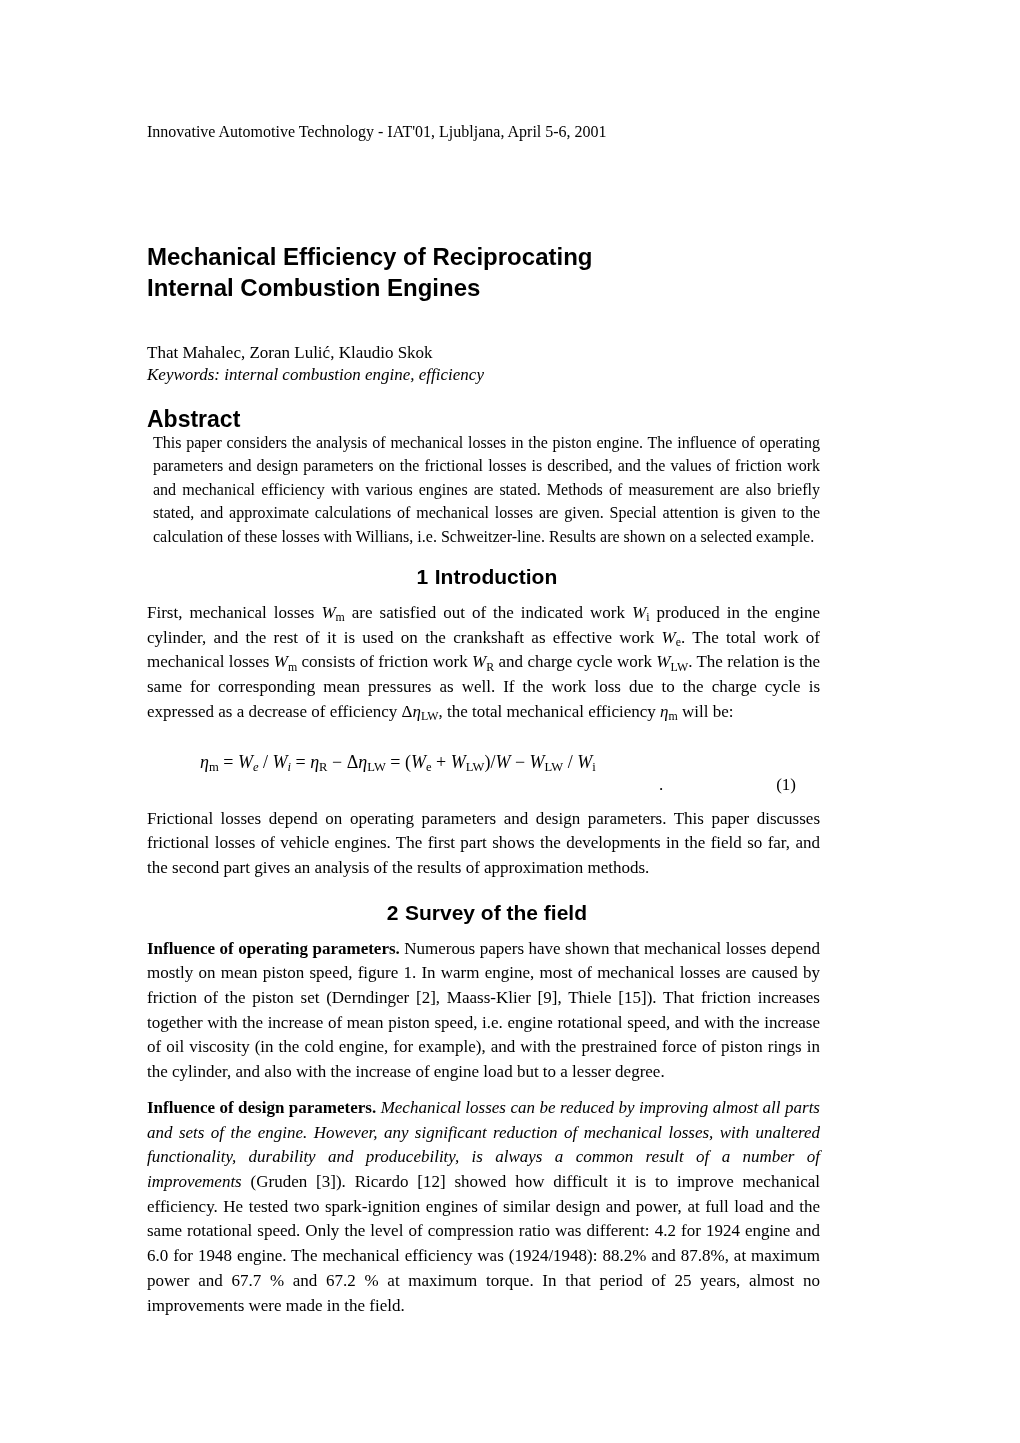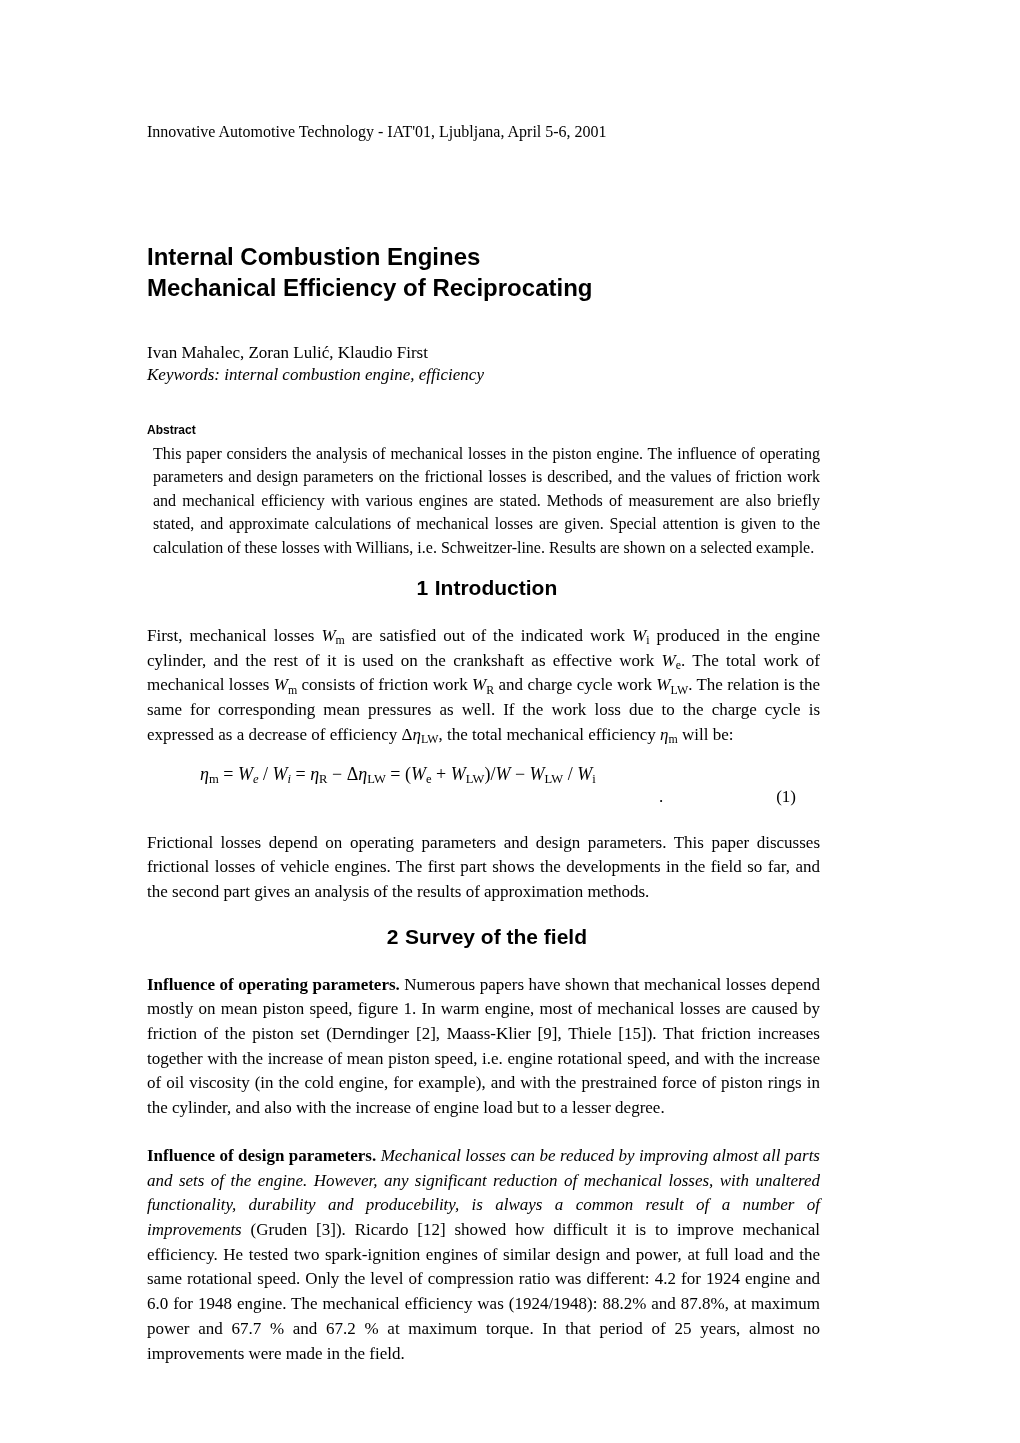--- a/index.html
+++ b/index.html
@@ -39,51 +39,51 @@
     font-size: 17px;
     line-height: 22px;
   }
   .keywords {
     font-family: "Liberation Serif", serif;
     font-style: italic;
     font-size: 17px;
     line-height: 22px;
   }
   .abstract-heading {
-    margin-top: 34px;
+    margin-top: 23px;
     font-family: "Liberation Sans", sans-serif;
     font-weight: bold;
-    font-size: 12px;
+    font-size: 23px;
     line-height: 21px;
   }
   .abstract-body {
     margin: 1px 0 0 6px;
     font-family: "Liberation Serif", serif;
     font-size: 16px;
     line-height: 23.4px;
     text-align: justify;
   }
   .section-heading {
     font-family: "Liberation Sans", sans-serif;
     font-weight: bold;
     font-size: 21px;
     line-height: 26px;
     text-align: center;
   }
   .section-heading.sec1 { margin-top: 16px; }
   .section-heading.sec2 { margin-top: 19px; }
   .sec-num { display: inline-block; width: 25px; }
   .body-para {
-    margin: 23px 0 0 0;
+    margin: 11px 0 0 0;
     font-family: "Liberation Serif", serif;
     font-size: 17px;
     line-height: 24.7px;
     text-align: justify;
   }
-  .equation-block { margin-top: 13px; }
+  .equation-block { margin-top: 24px; }
   .equation-line {
     padding-left: 53px;
     font-family: "Liberation Serif", serif;
     font-size: 18px;
     line-height: 26px;
   }
   .equation-tail {
     position: relative;
     height: 21px;
     font-family: "Liberation Serif", serif;
@@ -107,25 +107,25 @@
   .seg-isub { font-style: italic; }
 </style>
 </head>
 <body>
 
 <div class="page">
 
   <div class="running-header">Innovative Automotive Technology - IAT'01, Ljubljana, April 5-6, 2001</div>
 
   <h1 class="doc-title">
+    <span>Mechanical Efficiency of Reciprocating</span>
     <span>Internal Combustion Engines</span>
-    <span>Mechanical Efficiency of Reciprocating</span>
   </h1>
 
-  <div class="authors">Ivan Mahalec, Zoran Lulić, Klaudio First</div>
+  <div class="authors">That Mahalec, Zoran Lulić, Klaudio Skok</div>
 
   <div class="keywords">Keywords: internal combustion engine, efficiency</div>
 
   <div class="abstract-heading">Abstract</div>
 
   <p class="abstract-body">This paper considers the analysis of mechanical losses in the piston engine. The influence of operating parameters and design parameters on the frictional losses is described, and the values of friction work and mechanical efficiency with various engines are stated. Methods of measurement are also briefly stated, and approximate calculations of mechanical losses are given. Special attention is given to the calculation of these losses with Willians, i.e. Schweitzer-line. Results are shown on a selected example.</p>
 
   <div class="section-heading sec1">
     <span class="sec-num">1</span><span>Introduction</span>
   </div>

